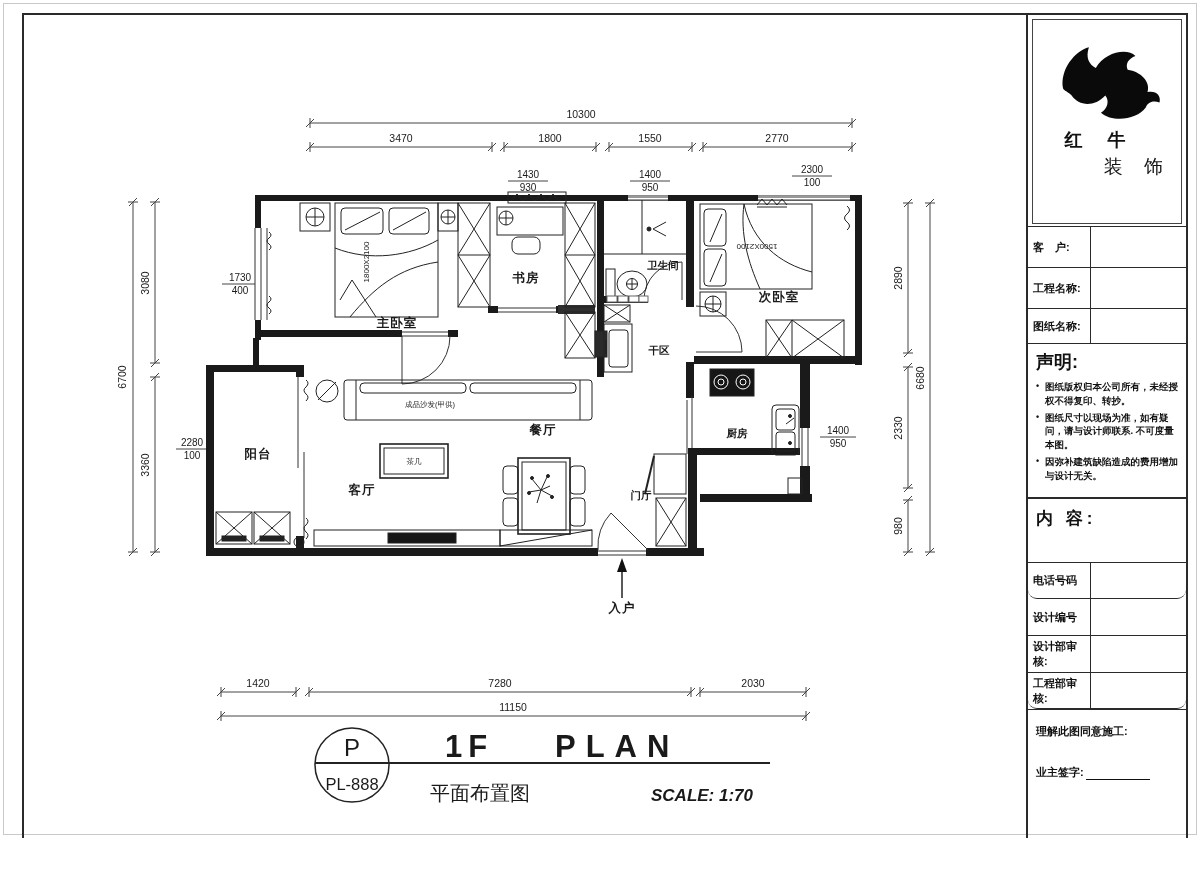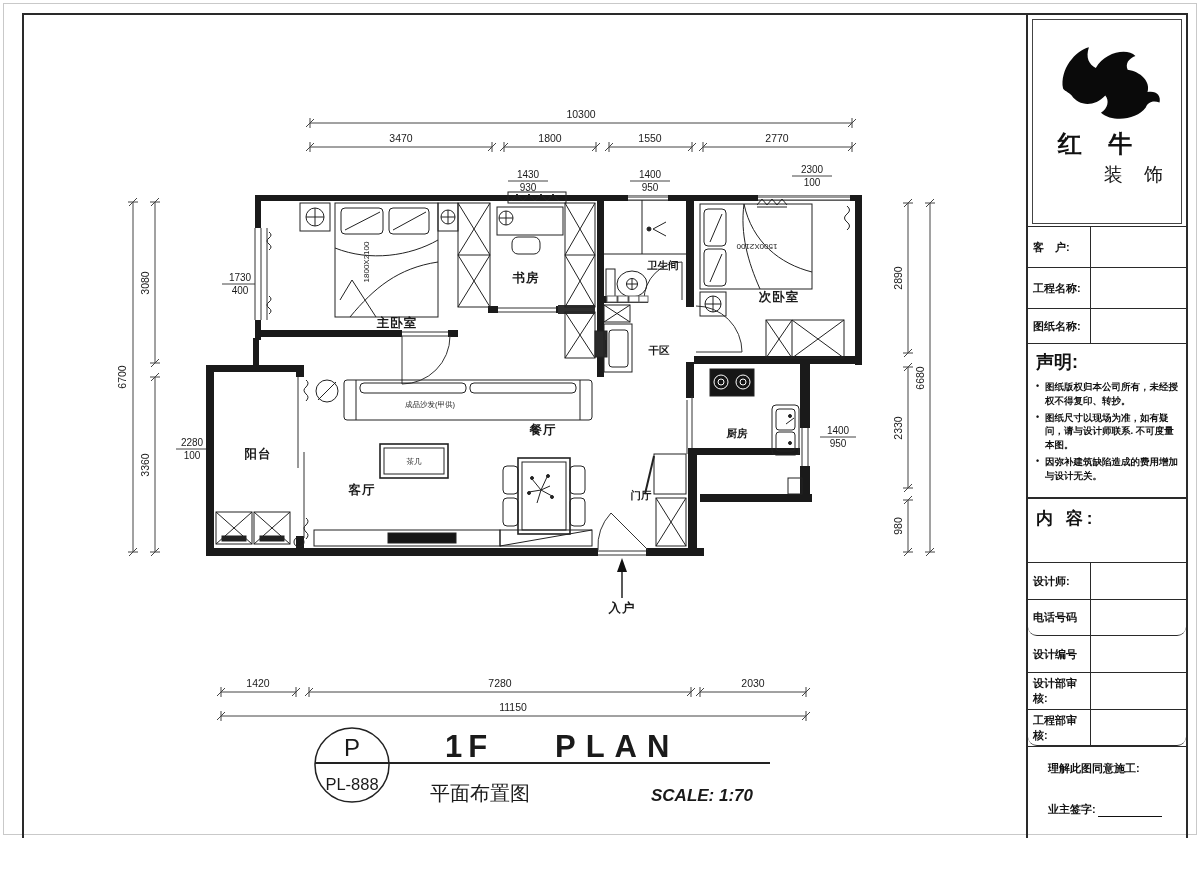--- a/index.html
+++ b/index.html
@@ -7,34 +7,34 @@
          font-family:"Liberation Sans","DejaVu Sans",sans-serif;color:#111;}
   .outer-frame{position:absolute;inset:3px;border:1px solid #c9c9c9;}
   .main-border{position:absolute;left:22px;top:13px;width:1162px;height:840px;border:2px solid #2a2a2a;}
   .plan-svg{position:absolute;left:24px;top:15px;}
   
   .tb{position:absolute;left:1026px;top:15px;width:158px;height:836px;border-left:2px solid #2a2a2a;
       display:flex;flex-direction:column;}
   .tb-logo{height:203px;border-bottom:1px solid #2a2a2a;padding:4px;}
   .tb-logo-inner{height:100%;border:1px solid #444;display:flex;flex-direction:column;align-items:center;}
   .tb-logo-inner svg{margin-top:14px;}
-  .logo-l1{font-size:24px;font-weight:bold;letter-spacing:10px;margin-top:2px;margin-left:-14px;}
+  .logo-l1{font-size:18px;font-weight:bold;letter-spacing:10px;margin-top:2px;margin-left:-14px;}
   .logo-l2{font-size:19px;font-weight:normal;letter-spacing:8px;align-self:flex-end;margin:2px 10px 0 0;}
   .tb-row{display:flex;border-bottom:1px solid #2a2a2a;align-items:center;}
   .tb-row .lab{width:57px;align-self:stretch;display:flex;align-items:center;padding-left:5px;
                border-right:1px solid #2a2a2a;font-size:11px;font-weight:bold;}
   .tb-row .val{flex:1;}
   .h40{height:40px;}.h34{height:34px;}.h36{height:36px;}.h35{height:35px;border-radius:9px;}
   .tb-statement{height:155px;border-bottom:2px solid #2a2a2a;padding:6px 6px 0 8px;box-sizing:border-box;}
   .tb-statement .st-title{font-size:18px;font-weight:bold;margin-bottom:6px;}
   .st-item{display:flex;font-size:9.5px;line-height:1.45;font-weight:bold;margin-bottom:3px;}
   .st-item .b{width:9px;flex:none;font-size:9px;}
   .tb-content{height:64px;border-bottom:1px solid #2a2a2a;padding:8px;box-sizing:border-box;
               font-size:17px;font-weight:bold;letter-spacing:4px;}
-  .tb-footer{flex:1;border-top:1px solid #2a2a2a;padding:14px 6px 0 20px;font-size:11px;font-weight:bold;}
+  .tb-footer{flex:1;border-top:1px solid #2a2a2a;padding:14px 6px 0 8px;font-size:11px;font-weight:bold;}
   .tb-footer .sign{margin-top:26px;display:flex;align-items:flex-end;}
   .sign-line{display:inline-block;width:64px;border-bottom:1.5px solid #111;height:12px;margin-left:2px;}
   
   text{fill:#1a1a1a;}
   .dimtxt{font-size:10.5px;}
   .fractxt{font-size:10px;}
   .room{font-size:12.5px;font-weight:bold;letter-spacing:1px;}
   .room-s{font-size:10.5px;font-weight:bold;}
   .furn{font-size:7.5px;}
   .bedtxt{font-size:8px;}
@@ -345,24 +345,20 @@
       <div class="st-item">
         <span class="b">•</span>
         <span>图纸尺寸以现场为准，如有疑问，请与设计师联系. 不可度量本图。</span>
       </div>
       <div class="st-item">
         <span class="b">•</span>
         <span>因弥补建筑缺陷造成的费用增加与设计无关。</span>
       </div>
     </div>
     <div class="tb-content">内 容:</div>
-    <div class="tb-row h36">
-      <div class="lab">设计师:</div>
-      <div class="val"></div>
-    </div>
     <div class="tb-row h35">
       <div class="lab">电话号码</div>
       <div class="val"></div>
     </div>
     <div class="tb-row h36">
       <div class="lab">设计编号</div>
       <div class="val"></div>
     </div>
     <div class="tb-row h36">
       <div class="lab">设计部审核:</div>

